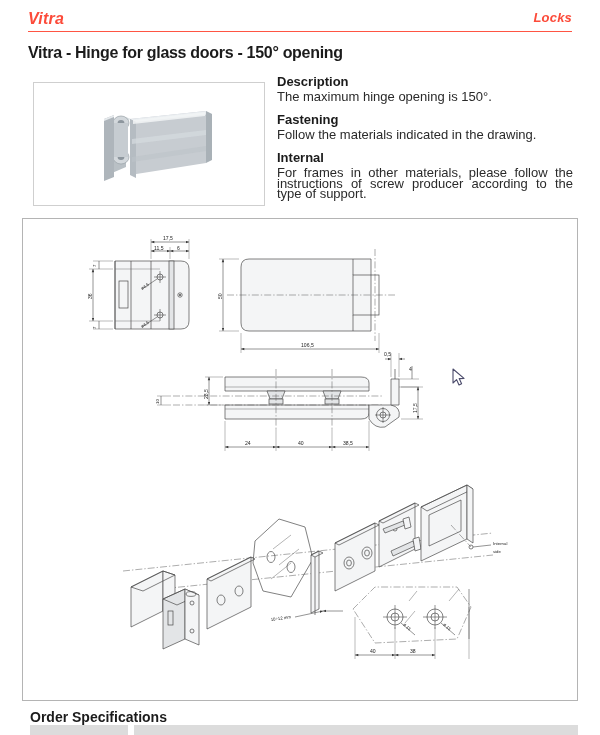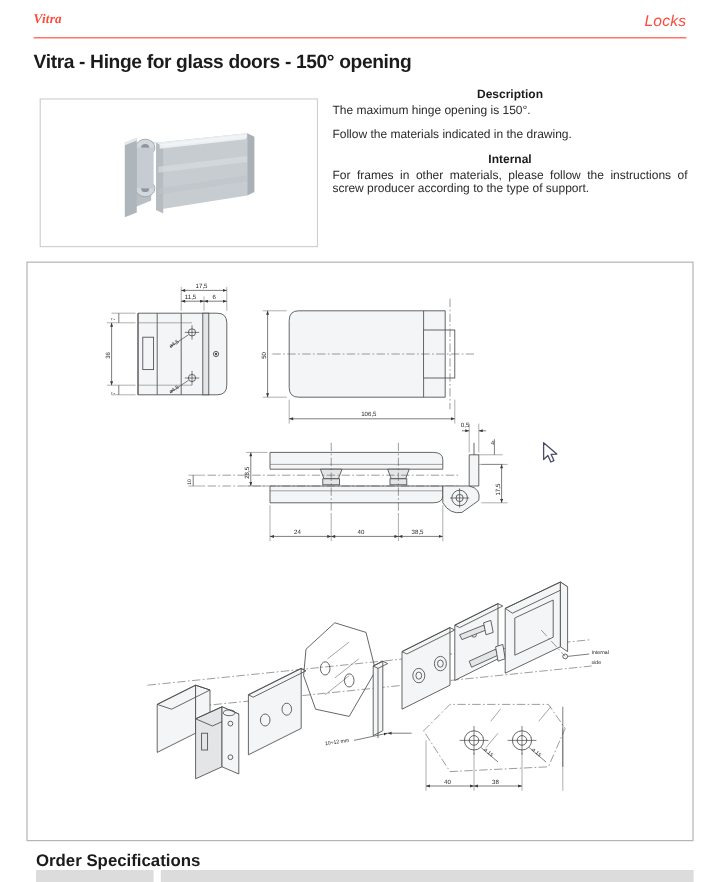--- a/index.html
+++ b/index.html
@@ -17,28 +17,27 @@
   }
 
   
   .brand-bar {
     position: absolute;
     left: 28px; top: 10px; width: 544px; height: 22px;
     border-bottom: 1.5px solid #ff5543;
   }
   .brand-left {
     position: absolute; left: 0; top: 0;
-    font-size: 11px; font-weight: bold; font-style: italic;
+    font-size: 16px; font-weight: bold; font-style: italic;
     color: #fc4b3a;
     letter-spacing: 0.2px;
-    font-family: Liberation Serif, serif;
   }
   .brand-right {
     position: absolute; right: 0; top: 0;
-    font-size: 13px; font-weight: normal; font-style: italic;
+    font-size: 13px; font-weight: bold; font-style: italic;
     color: #fc4b3a;
     letter-spacing: 0.2px;
   }
   .page-title {
     position: absolute;
     left: 28px; top: 44px; width: 550px;
     font-size: 16px; font-weight: bold; color: #1b1b1b;
     letter-spacing: -0.3px;
   }
 
@@ -52,25 +51,25 @@
   }
   .hinge-photo { position: absolute; left: 0; top: 0; }
 
   
   .desc {
     position: absolute;
     left: 277px; top: 74px; width: 296px;
   }
   .desc h3 {
     margin: 0 0 3px 0;
-    font-size: 10px; font-weight: bold; color: #1b1b1b; text-align: center;
+    font-size: 13px; font-weight: bold; color: #1b1b1b;
   }
   .desc p {
     margin: 0 0 10px 0;
-    font-size: 10px; line-height: 10.2px; color: #2a2a2a;
+    font-size: 13px; line-height: 10.2px; color: #2a2a2a;
   }
   .desc p.justify { text-align: justify; margin-bottom: 0; }
   .desc p.tight { margin-bottom: 0; }
 
   
   .draw-frame {
     position: absolute;
     left: 22px; top: 218px; width: 556px; height: 483px;
     border: 1px solid #b4b4b4;
     background: #fff;
@@ -134,20 +133,21 @@
       <path d="M99 37 L171 29 L171 33 L99 41 Z" fill="#f2f5f6" opacity="0.85"></path>
 
       <path d="M98 56 L172 47 L172 52 L98 61 Z" fill="#d6dbdf" opacity="0.7"></path>
       <path d="M98 74 L172 63 L172 68 L98 79 Z" fill="#bcc3c8" opacity="0.6"></path>
     </svg>
   </div>
 
   <div class="desc">
     <h3>Description</h3>
     <p>The maximum hinge opening is 150°.</p>
+    <h3>Fastening</h3>
     <p>Follow the materials indicated in the drawing.</p>
     <h3>Internal</h3>
     <p class="justify">For frames in other materials, please follow the instructions of screw producer according to the type of support.</p>
   </div>
 
   <div class="draw-frame">
     <svg class="draw-svg" width="554" height="481" viewBox="0 0 554 481">
       <defs>
         <marker id="ar" markerWidth="7" markerHeight="7" refX="6" refY="2.3" orient="auto">
           <path d="M0,0 L6,2.3 L0,4.6 z" fill="#3a3a3a"></path>

